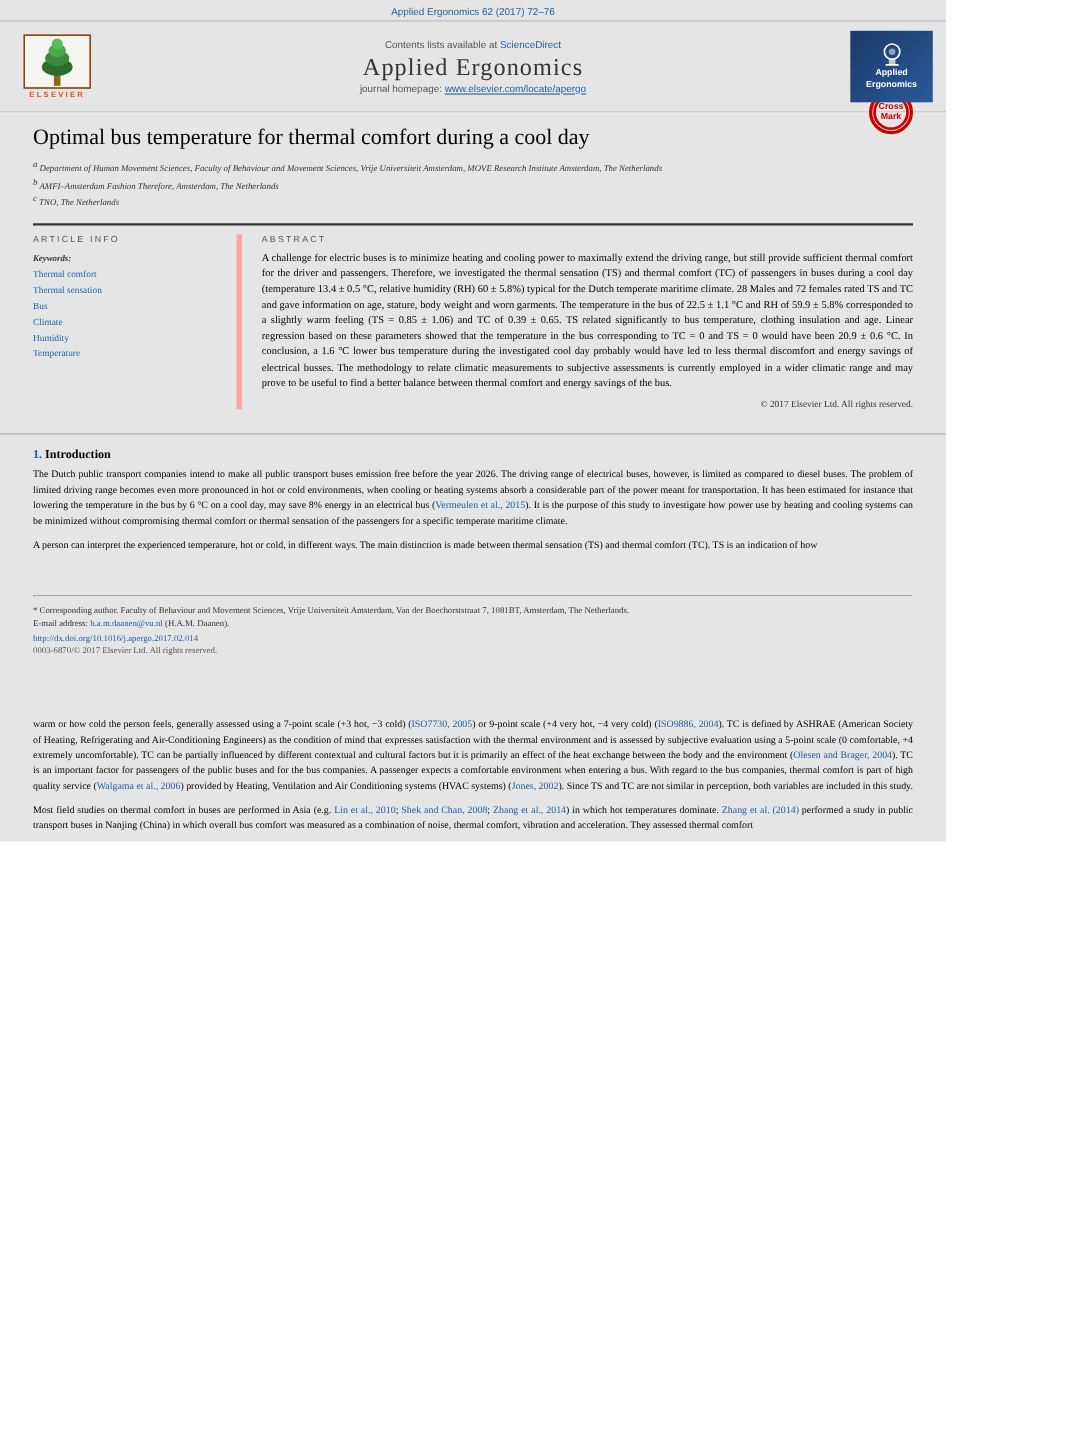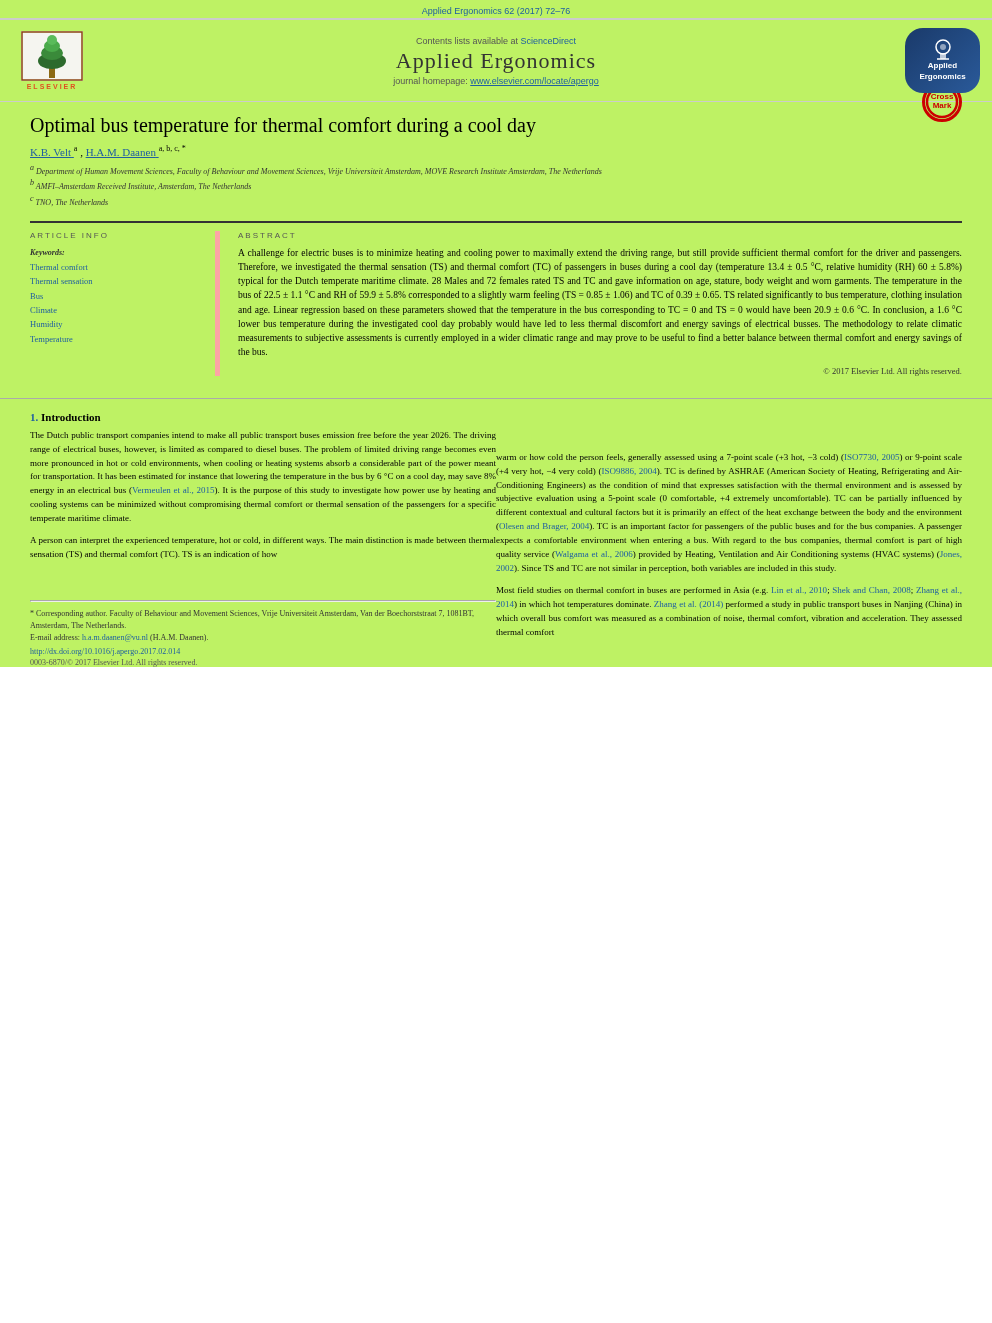--- a/index.html
+++ b/index.html
@@ -6,23 +6,23 @@
     body {
       font-family: 'Times New Roman', Times, serif;
       font-size: 10px;
       background: #fff;
       color: #000;
       width: 992px;
       min-height: 1323px;
     }
 
     .page-container {
-      width: 992px;
+      width: 860px;
       padding: 0;
-      background: #bef264;
+      background: #e5e5e5;
     }
 
     
     .top-header {
       text-align: center;
       padding: 6px 0 2px 0;
       font-size: 9px;
       color: #2060a0;
       font-family: Arial, sans-serif;
     }
@@ -100,21 +100,20 @@
       display: flex;
       flex-direction: column;
       align-items: center;
       justify-content: center;
       color: white;
       font-size: 7px;
       font-family: Arial, sans-serif;
       text-align: center;
       line-height: 1.3;
       padding: 4px;
-      border-radius: 18px;
     }
     .ae-logo-box .ae-title {
       font-size: 8px;
       font-weight: bold;
     }
 
     
     .article-area {
       padding: 10px 30px 10px 30px;
     }
@@ -251,21 +250,23 @@
     
     .section-divider {
       border: none;
       border-top: 1px solid #aaa;
       margin: 12px 0;
     }
 
     
     .main-two-col {
       display: flex;
+      gap: 16px;
       padding: 0 30px;
+      flex-direction: column;
     }
     .main-left {
       flex: 1;
     }
     .main-right {
       flex: 1;
       margin-top: 40px;
     }
 
     .section-number-title {
@@ -381,35 +382,24 @@
         <svg width="34" height="34" viewBox="0 0 34 34">
           <circle cx="17" cy="17" r="15" fill="none" stroke="#cc0000" stroke-width="2.5"></circle>
           <text x="17" y="14" text-anchor="middle" font-size="8" font-family="Arial" fill="#cc0000" font-weight="bold">Cross</text>
           <text x="17" y="23" text-anchor="middle" font-size="8" font-family="Arial" fill="#cc0000" font-weight="bold">Mark</text>
         </svg>
       </div>
     </div>
 
     <h1 class="article-title">Optimal bus temperature for thermal comfort during a cool day</h1>
 
-    <div class="authors-line">
-      <a class="author-link" href="#">
-        <span>K.B. Velt</span>
-      </a>
-      <sup>a</sup>
-      , 
-      <a class="author-link" href="#">
-        <span>H.A.M. Daanen</span>
-      </a>
-      <sup>a, b, c, *</sup>
-    </div>
 
     <div class="affiliations">
       <div><sup>a</sup> <span>Department of Human Movement Sciences, Faculty of Behaviour and Movement Sciences, Vrije Universiteit Amsterdam, MOVE Research Institute Amsterdam, The Netherlands</span></div>
-      <div><sup>b</sup> <span>AMFI–Amsterdam Received Institute, Amsterdam, The Netherlands</span></div>
+      <div><sup>b</sup> <span>AMFI–Amsterdam Fashion Therefore, Amsterdam, The Netherlands</span></div>
       <div><sup>c</sup> <span>TNO, The Netherlands</span></div>
     </div>
 
     <div class="two-col">
 
       <div class="left-col">
         <div class="section-label">ARTICLE INFO</div>
 
 
         <div class="keywords-section">

